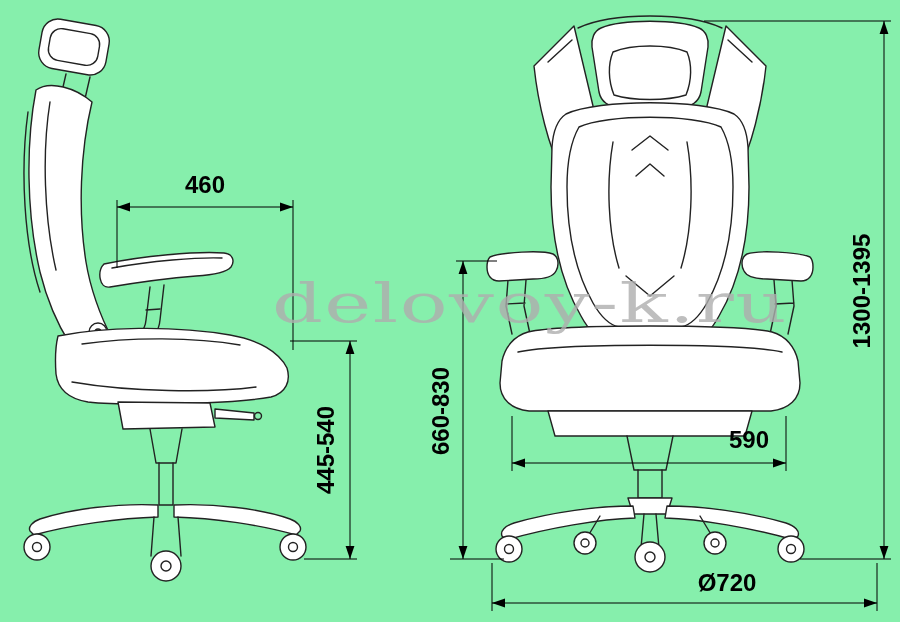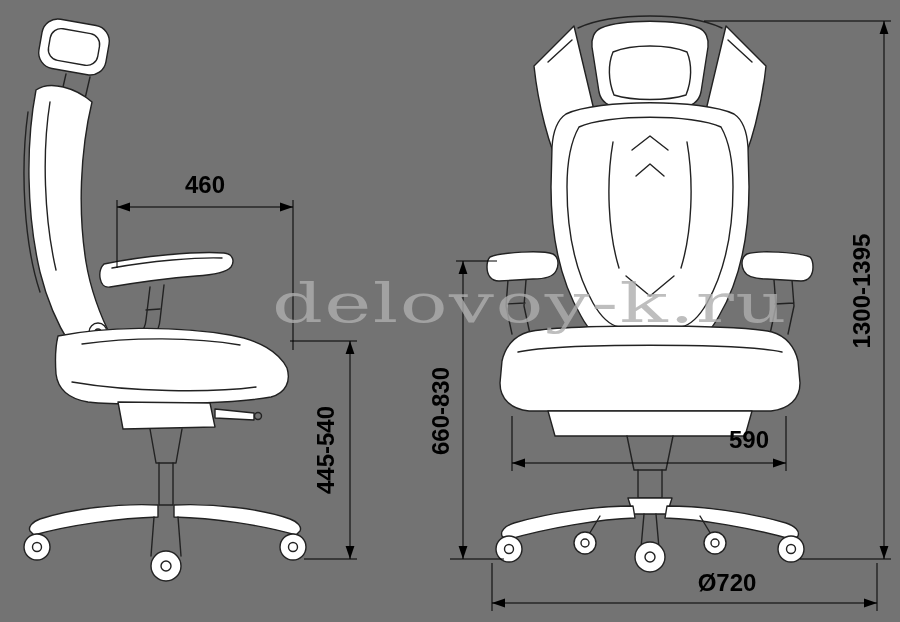--- a/index.html
+++ b/index.html
@@ -5,21 +5,21 @@
   html, body {
     margin: 0;
     padding: 0;
     background: #ffffff;
     font-family: "Liberation Sans", sans-serif;
   }
   .stage {
     position: relative;
     width: 900px;
     height: 622px;
-    background: #737373;
+    background: #86efac;
     overflow: hidden;
   }
   svg { display: block; }
   .dim-text {
     font-family: "Liberation Sans", sans-serif;
     font-weight: 700;
     font-size: 24px;
     fill: #000000;
   }
   .watermark {

